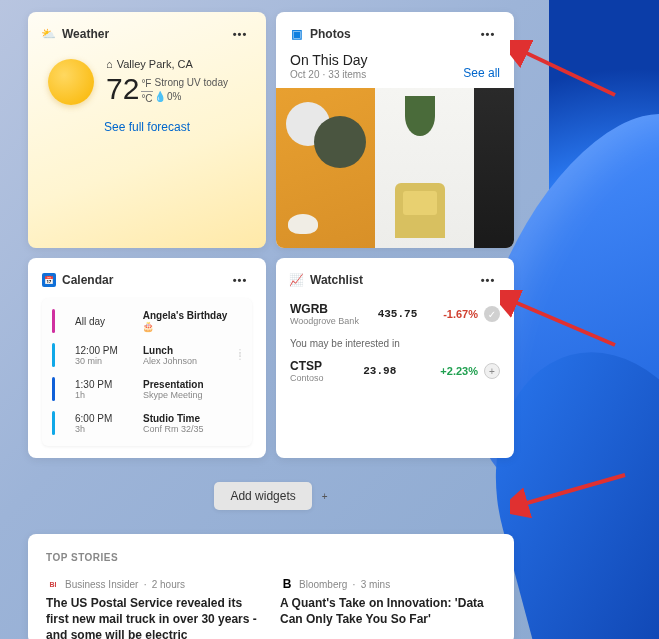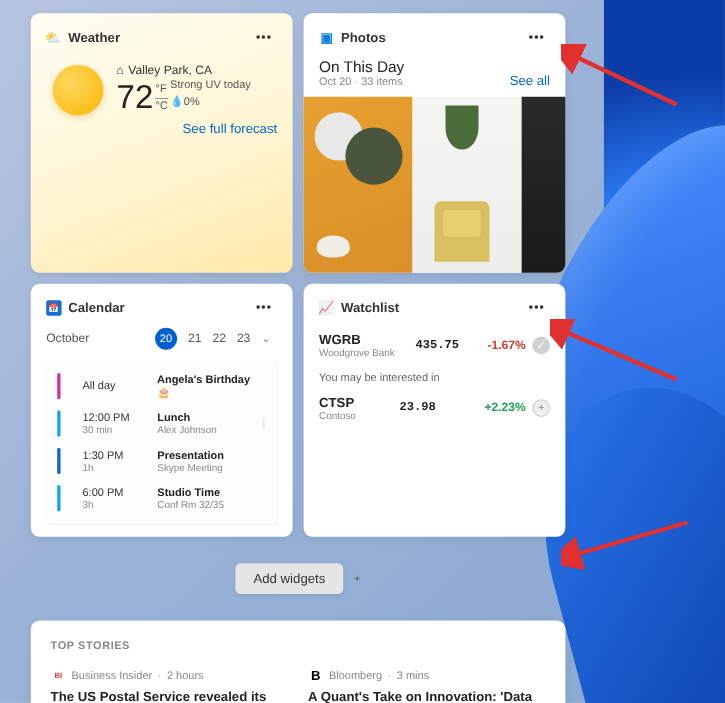--- a/index.html
+++ b/index.html
@@ -11,27 +11,27 @@
 .card { background: #fff; border-radius: 8px; box-shadow: 0 2px 8px rgba(0,0,0,0.08); padding: 12px 14px; }
 .card-header { display: flex; align-items: center; justify-content: space-between; margin-bottom: 8px; }
 .card-title-wrap { display: flex; align-items: center; gap: 6px; font-size: 12px; color: #333; font-weight: 600; }
 .card-title-wrap .icon { width: 14px; height: 14px; display: inline-flex; align-items: center; justify-content: center; }
 .more-btn { width: 24px; height: 20px; border-radius: 4px; display: flex; align-items: center; justify-content: center; cursor: pointer; color: #333; font-weight: bold; letter-spacing: 1px; font-size: 11px; }
 
 .weather { width: 238px; background: linear-gradient(160deg, #fffdf5 0%, #fff5d0 60%, #ffe9a8 100%); }
 .weather-body { display: flex; align-items: center; gap: 12px; padding: 6px 0 4px; }
 .sun { width: 46px; height: 46px; border-radius: 50%; background: radial-gradient(circle at 35% 35%, #ffd860, #f9b500); box-shadow: 0 2px 6px rgba(200,140,0,0.3); margin-left: 6px; }
 .weather-loc { font-size: 11px; color: #333; margin-bottom: 2px; display: flex; align-items: center; gap: 4px; }
-.weather-temp { display: flex; align-items: flex-start; gap: 2px; }
+.weather-temp { display: flex; align-items: center; gap: 2px; }
 .temp-num { font-size: 30px; font-weight: 400; color: #222; }
 .temp-unit { font-size: 10px; color: #555; line-height: 12px; padding-top: 4px; }
 .temp-unit div:first-child { border-bottom: 1px solid #999; padding-bottom: 1px; margin-bottom: 1px; }
 .weather-detail { font-size: 10px; color: #555; margin-left: 0; }
 .weather-detail div:last-child { margin-top: 3px; }
-.forecast-link { text-align: right; color: #0066cc; font-size: 12px; cursor: pointer; }
+.forecast-link { text-align: center; color: #0066cc; font-size: 12px; margin-top: 10px; cursor: pointer; }
 
 .photos { width: 238px; padding-bottom: 0; }
 .photos-sub { display: flex; justify-content: space-between; align-items: flex-end; }
 .photos-title { font-size: 14px; color: #222; }
 .photos-date { font-size: 10px; color: #888; margin-top: 1px; }
 .see-all { font-size: 12px; color: #0066cc; cursor: pointer; }
 .photo-grid { display: flex; margin: 8px -14px 0; height: 160px; }
 .photo { flex: 1; background: #ccc; }
 .photo1 { background: linear-gradient(160deg, #e8a030 0%, #d89028 100%); position: relative; border-bottom-left-radius: 8px; }
 .photo1::before { content:""; position:absolute; top:14px; left:10px; width:44px; height:44px; border-radius:50%; background:#e8e8e8; }
@@ -149,28 +149,20 @@
   </div>
 
   <div class="card calendar">
     <div class="card-header">
       <div class="card-title-wrap">
         <span class="icon" style="background:#1070d8;color:#fff;border-radius:2px;width:14px;height:14px;font-size:8px;">📅</span>
         <span>Calendar</span>
       </div>
       <div class="more-btn">•••</div>
     </div>
-    <div class="cal-days">
-      <span class="cal-month" style="margin-right:auto">October</span>
-      <span class="cal-day-active">20</span>
-      <span>21</span>
-      <span>22</span>
-      <span>23</span>
-      <span class="chev">⌄</span>
-    </div>
     <div class="event-card">
       <div class="event">
         <div class="event-bar" style="background:#d030a0"></div>
         <div class="event-time">
             <div>All day</div>
             <div class="dur"></div>
           </div>
         <div>
             <div class="event-title">Angela's Birthday 🎂</div>
             <div class="event-sub"></div>

